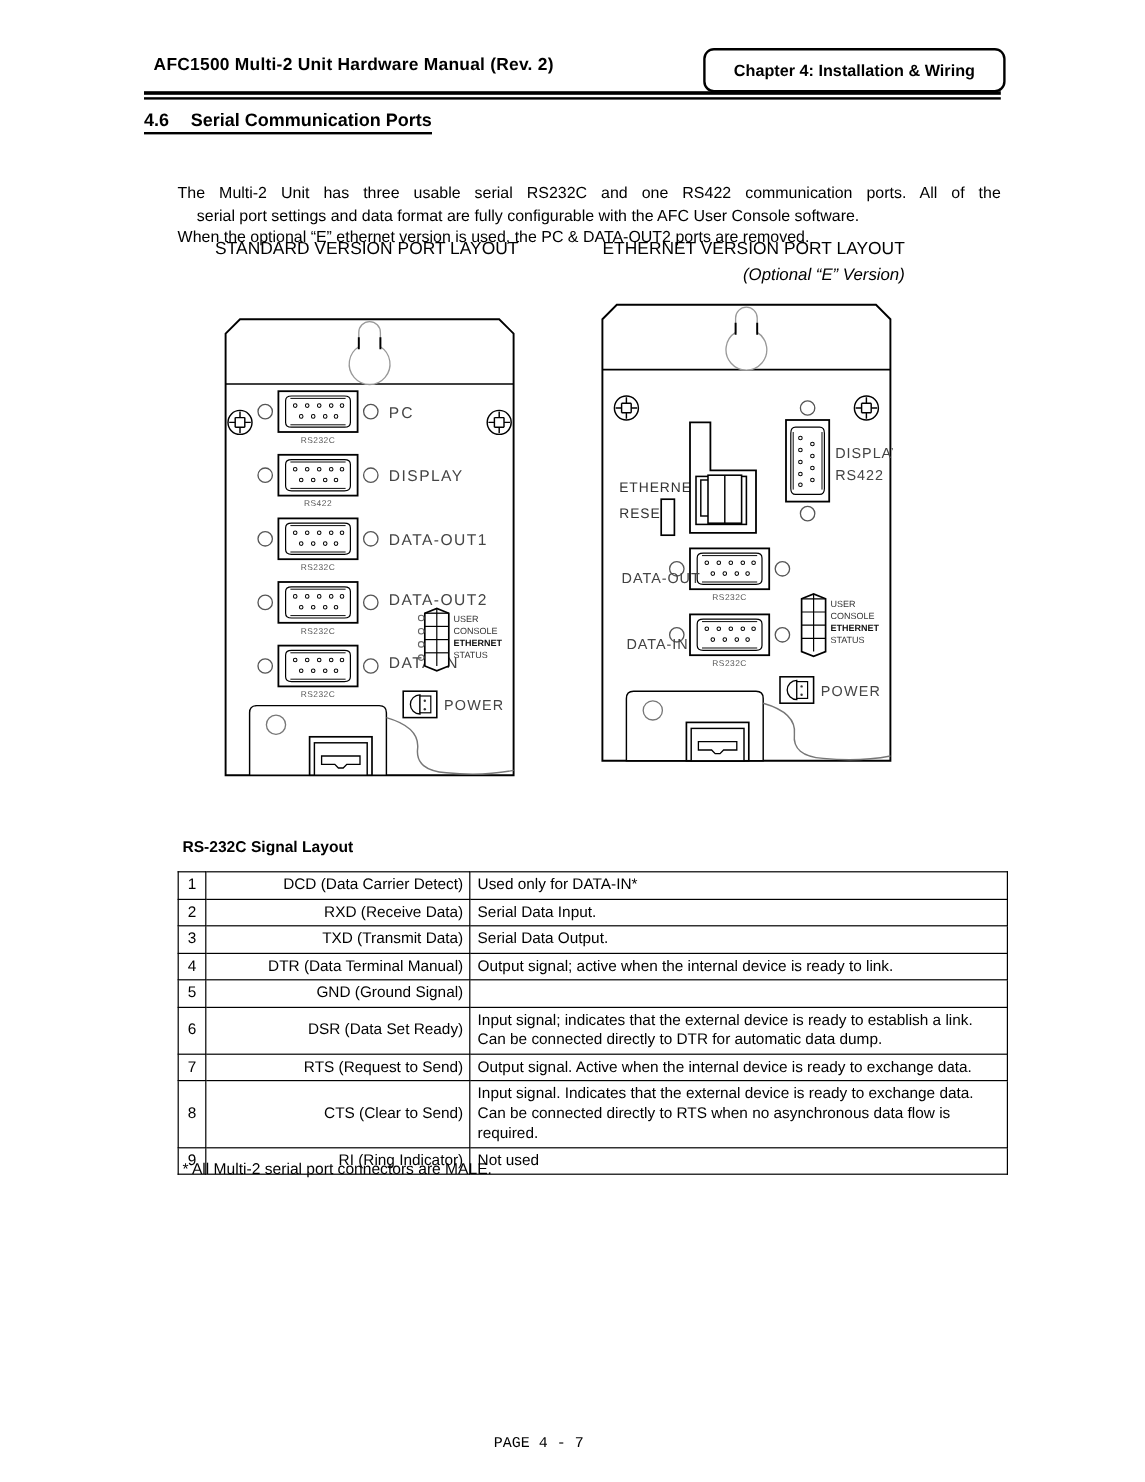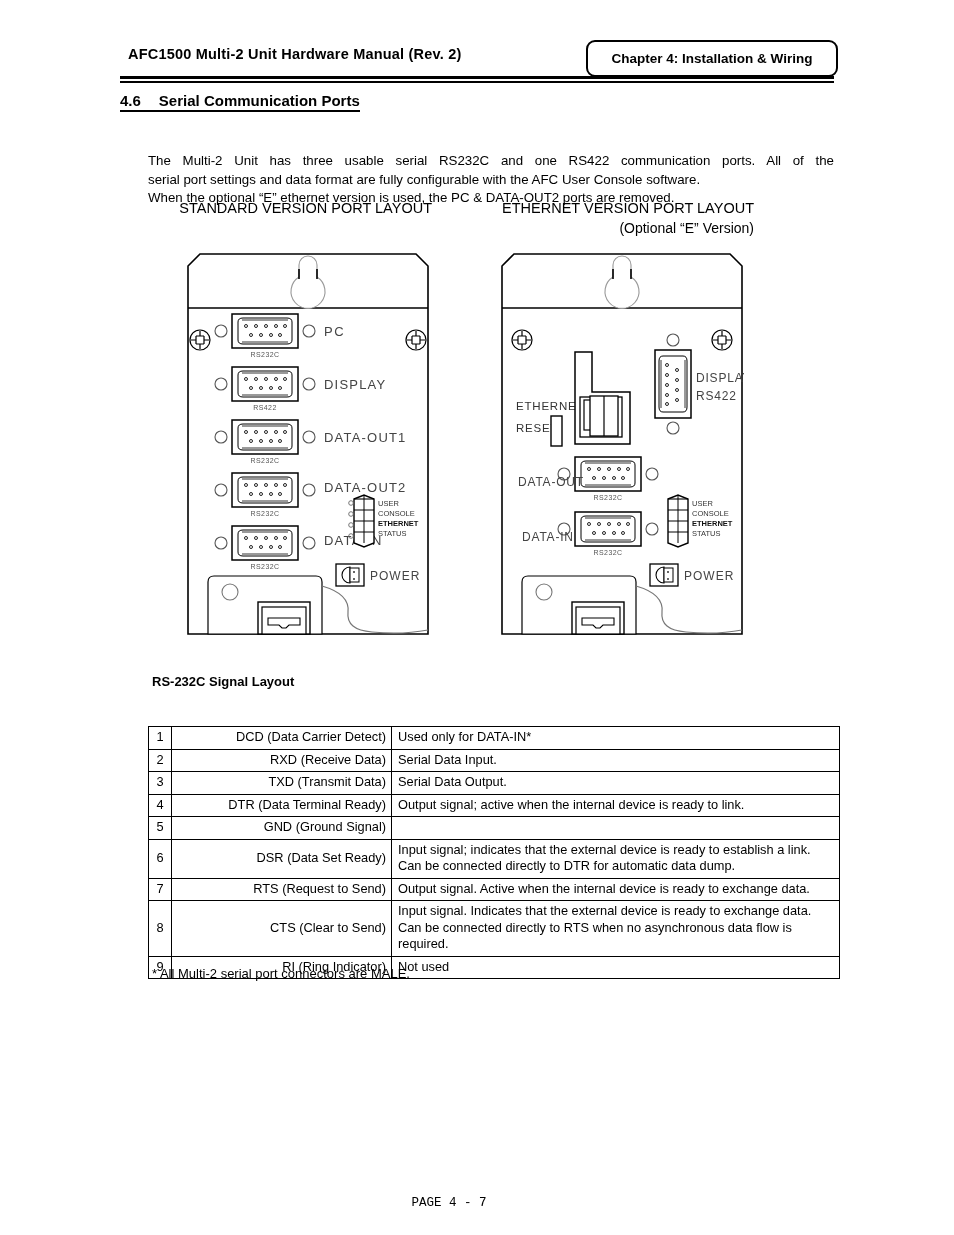--- a/index.html
+++ b/index.html
@@ -34,35 +34,35 @@
   }
   .sec-head .num{margin-right:18px;text-align:right;}
 
   
   .intro{
     position:absolute;left:148px;top:112px;width:686px;
     font-size:13.3px;line-height:18.5px;
   }
   .intro p{margin:0;}
   .intro p.just{text-align:justify;text-align-last:justify;margin-top:40px;}
-  .intro p.just2{text-align:justify;}
+  .intro p.just2{text-align:justify;margin-left:16px;}
 
   
   .cap{position:absolute;font-size:14.5px;white-space:nowrap;text-align:right;}
   .cap-std{left:160px;top:200px;width:272px;}
   .cap-eth{left:478px;top:200px;width:276px;}
-  .cap-eth2{left:478px;top:220px;width:276px;font-size:14px;}
+  .cap-eth2{left:478px;top:220px;width:276px;font-size:14px;font-style:italic;}
 
   
   .diag{position:absolute;}
   .diag svg{display:block;}
 
   
   .tbl-title{
-    position:absolute;left:152px;top:674px;
+    position:absolute;left:152px;top:698px;
     font-size:13px;font-weight:bold;
   }
   table.sig{
     position:absolute;left:148px;top:726px;width:692px;
     border-collapse:collapse;font-size:12.8px;
   }
   table.sig td{
     border:1.4px solid #000;padding:2px 5px 3px 6px;
     line-height:16.5px;vertical-align:middle;
   }
@@ -95,21 +95,21 @@
   <div class="intro">
     <p class="just">The Multi-2 Unit has three usable serial RS232C and one RS422 communication ports. All of the</p>
     <p class="just2">serial port settings and data format are fully configurable with the AFC User Console software.</p>
     <p>When the optional “E” ethernet version is used, the PC &amp; DATA-OUT2 ports are removed.</p>
   </div>
 
   <div class="cap cap-std">STANDARD VERSION PORT LAYOUT</div>
   <div class="cap cap-eth">ETHERNET VERSION PORT LAYOUT</div>
   <div class="cap cap-eth2">(Optional  “E”   Version)</div>
 
-  <div class="diag" style="left:186px;top:252px;">
+  <div class="diag" style="left:186px;top:264px;">
     <svg width="244" height="384" viewBox="0 0 244 384" fill="none" stroke="#000" stroke-width="1.3">
 
       <path d="M2 14 L14 2 L230 2 L242 14 L242 382 L2 382 Z" fill="#fff" stroke="#000" stroke-width="1.6"></path>
 
       <line x1="2" y1="56" x2="242" y2="56" stroke-width="1.4"></line>
 
       <path d="M113 13 a9 9 0 0 1 18 0 L131 25 a17 17 0 1 1 -18 0 Z" fill="#fff" stroke="#999" stroke-width="1.1"></path>
       <line x1="113" y1="17" x2="113" y2="27" stroke="#000" stroke-width="1.6"></line>
       <line x1="131" y1="17" x2="131" y2="27" stroke="#000" stroke-width="1.6"></line>
 
@@ -404,21 +404,21 @@
         <td class="sig">RXD (Receive Data)</td>
         <td>Serial Data Input.</td>
       </tr>
       <tr>
         <td class="num">3</td>
         <td class="sig">TXD (Transmit Data)</td>
         <td>Serial Data Output.</td>
       </tr>
       <tr>
         <td class="num">4</td>
-        <td class="sig">DTR (Data Terminal Ready)</td>
+        <td class="sig">DTR (Data Terminal Manual)</td>
         <td>Output signal; active when the internal device is ready to link.</td>
       </tr>
       <tr>
         <td class="num">5</td>
         <td class="sig">GND (Ground Signal)</td>
         <td></td>
       </tr>
       <tr>
         <td class="num">6</td>
         <td class="sig">DSR (Data Set Ready)</td>

